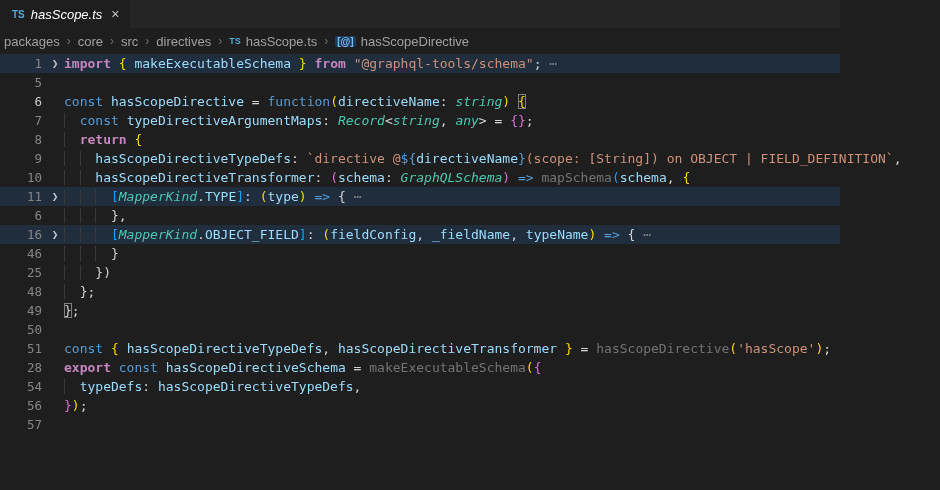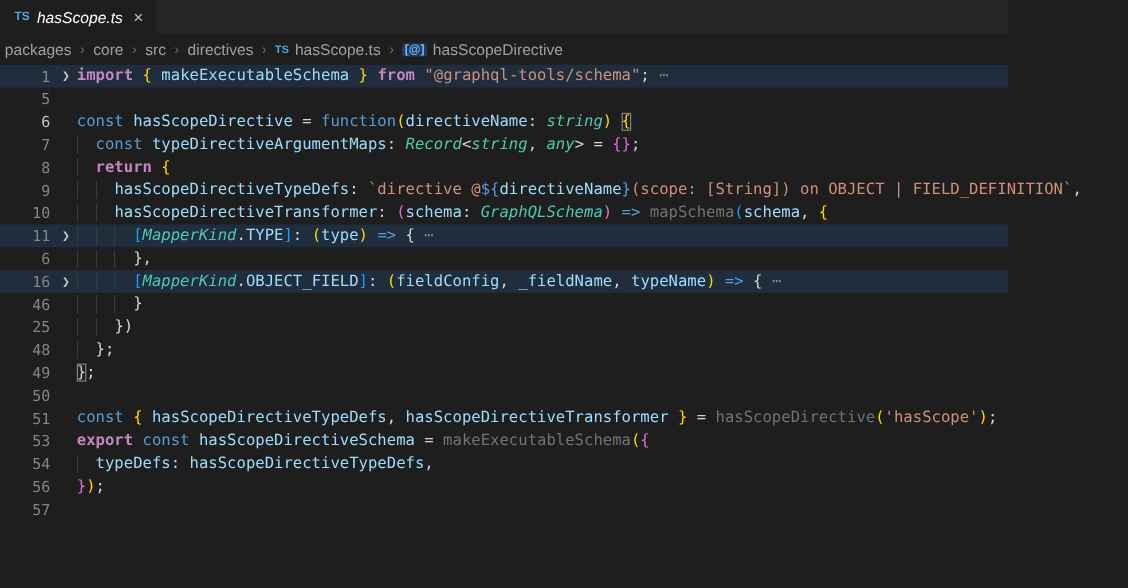--- a/index.html
+++ b/index.html
@@ -92,19 +92,19 @@
       <div class="row"><div class="gutter">10</div><div class="foldcol"></div><div class="code"><span class="ind">  </span><span class="ind">  </span><span class="var">hasScopeDirectiveTransformer</span><span class="pun">: </span><span class="b2">(</span><span class="var">schema</span><span class="pun">: </span><span class="type">GraphQLSchema</span><span class="b2">)</span><span class="pun"> </span><span class="kw">=&gt;</span><span class="pun"> </span><span class="fn">mapSchema</span><span class="b3">(</span><span class="var">schema</span><span class="pun">, </span><span class="b1">{</span></div></div>
       <div class="row hl"><div class="gutter">11</div><div class="foldcol">❯</div><div class="code"><span class="ind">  </span><span class="ind">  </span><span class="ind">  </span><span class="b3">[</span><span class="type">MapperKind</span><span class="pun">.</span><span class="var">TYPE</span><span class="b3">]</span><span class="pun">: </span><span class="b1">(</span><span class="var">type</span><span class="b1">)</span><span class="pun"> </span><span class="kw">=&gt;</span><span class="pun"> </span><span class="pun">{</span><span class="fold"> ⋯</span></div></div>
       <div class="row"><div class="gutter">6</div><div class="foldcol"></div><div class="code"><span class="ind">  </span><span class="ind">  </span><span class="ind">  </span><span class="pun">},</span></div></div>
       <div class="row hl"><div class="gutter">16</div><div class="foldcol">❯</div><div class="code"><span class="ind">  </span><span class="ind">  </span><span class="ind">  </span><span class="b3">[</span><span class="type">MapperKind</span><span class="pun">.</span><span class="var">OBJECT_FIELD</span><span class="b3">]</span><span class="pun">: </span><span class="b1">(</span><span class="var">fieldConfig</span><span class="pun">, </span><span class="var">_fieldName</span><span class="pun">, </span><span class="var">typeName</span><span class="b1">)</span><span class="pun"> </span><span class="kw">=&gt;</span><span class="pun"> </span><span class="pun">{</span><span class="fold"> ⋯</span></div></div>
       <div class="row"><div class="gutter">46</div><div class="foldcol"></div><div class="code"><span class="ind">  </span><span class="ind">  </span><span class="ind">  </span><span class="pun">}</span></div></div>
       <div class="row"><div class="gutter">25</div><div class="foldcol"></div><div class="code"><span class="ind">  </span><span class="ind">  </span><span class="pun">})</span></div></div>
       <div class="row"><div class="gutter">48</div><div class="foldcol"></div><div class="code"><span class="ind">  </span><span class="pun">};</span></div></div>
       <div class="row"><div class="gutter">49</div><div class="foldcol"></div><div class="code"><span class="pun match">}</span><span class="pun">;</span></div></div>
       <div class="row"><div class="gutter">50</div><div class="foldcol"></div><div class="code"></div></div>
       <div class="row"><div class="gutter">51</div><div class="foldcol"></div><div class="code"><span class="kw">const</span><span class="pun"> </span><span class="b1">{</span><span class="pun"> </span><span class="var">hasScopeDirectiveTypeDefs</span><span class="pun">, </span><span class="var">hasScopeDirectiveTransformer</span><span class="pun"> </span><span class="b1">}</span><span class="pun"> = </span><span class="fn">hasScopeDirective</span><span class="b1">(</span><span class="str">'hasScope'</span><span class="b1">)</span><span class="pun">;</span></div></div>
-      <div class="row"><div class="gutter">53</div><div class="foldcol"></div><div class="code"><span class="ctl">export</span><span class="pun"> </span><span class="kw">const</span><span class="pun"> </span><span class="var">hasScopeDirectiveSchema</span><span class="pun"> = </span><span class="fn">makeExecutableSchema</span><span class="b1">(</span><span class="b2">{</span></div></div>
+      <div class="row"><div class="gutter">28</div><div class="foldcol"></div><div class="code"><span class="ctl">export</span><span class="pun"> </span><span class="kw">const</span><span class="pun"> </span><span class="var">hasScopeDirectiveSchema</span><span class="pun"> = </span><span class="fn">makeExecutableSchema</span><span class="b1">(</span><span class="b2">{</span></div></div>
       <div class="row"><div class="gutter">54</div><div class="foldcol"></div><div class="code"><span class="ind">  </span><span class="var">typeDefs</span><span class="pun">: </span><span class="var">hasScopeDirectiveTypeDefs</span><span class="pun">,</span></div></div>
       <div class="row"><div class="gutter">56</div><div class="foldcol"></div><div class="code"><span class="b2">}</span><span class="b1">)</span><span class="pun">;</span></div></div>
       <div class="row"><div class="gutter">57</div><div class="foldcol"></div><div class="code"></div></div>
     </div>
 
 </div>
 
 </body></html>

